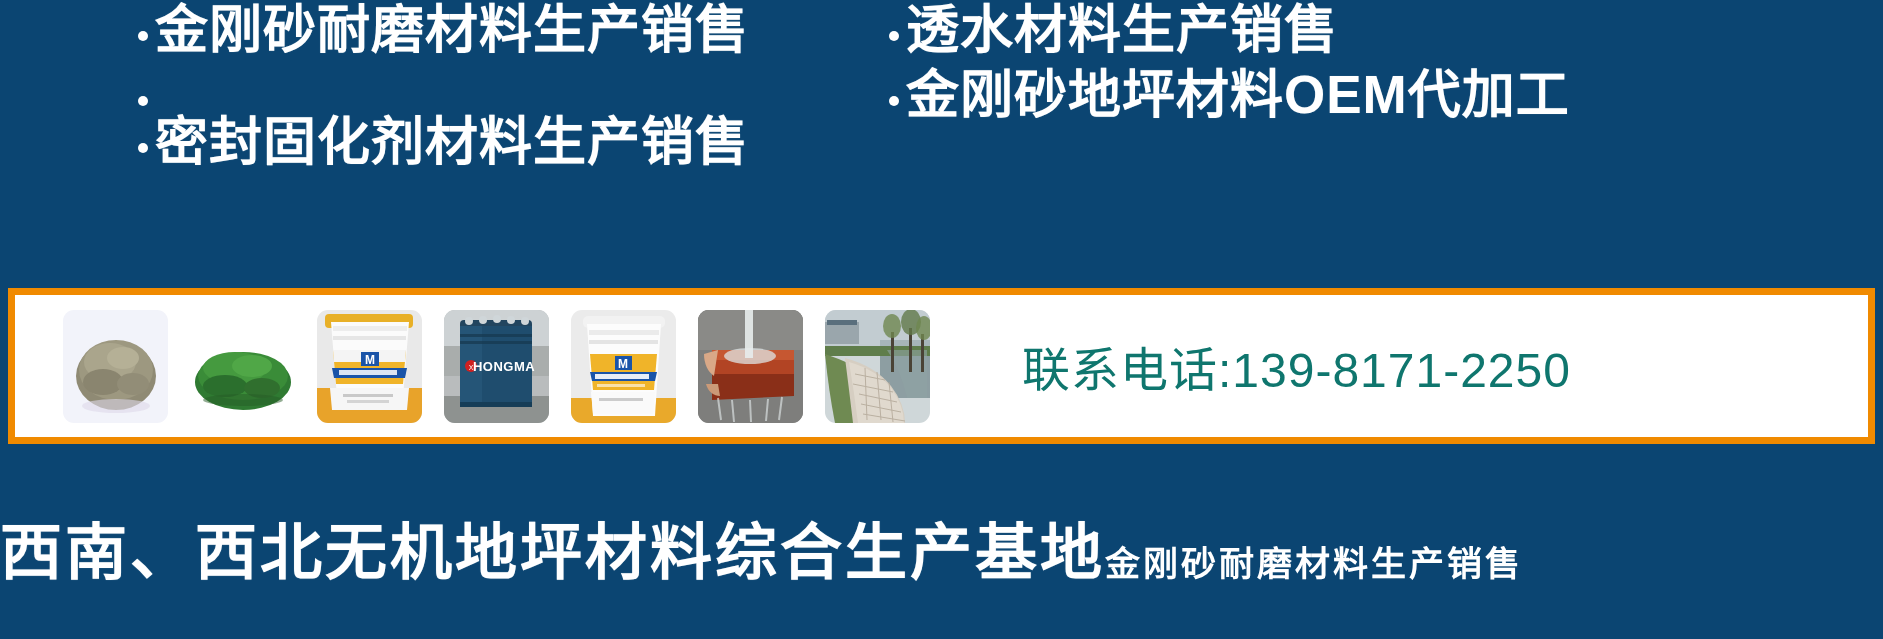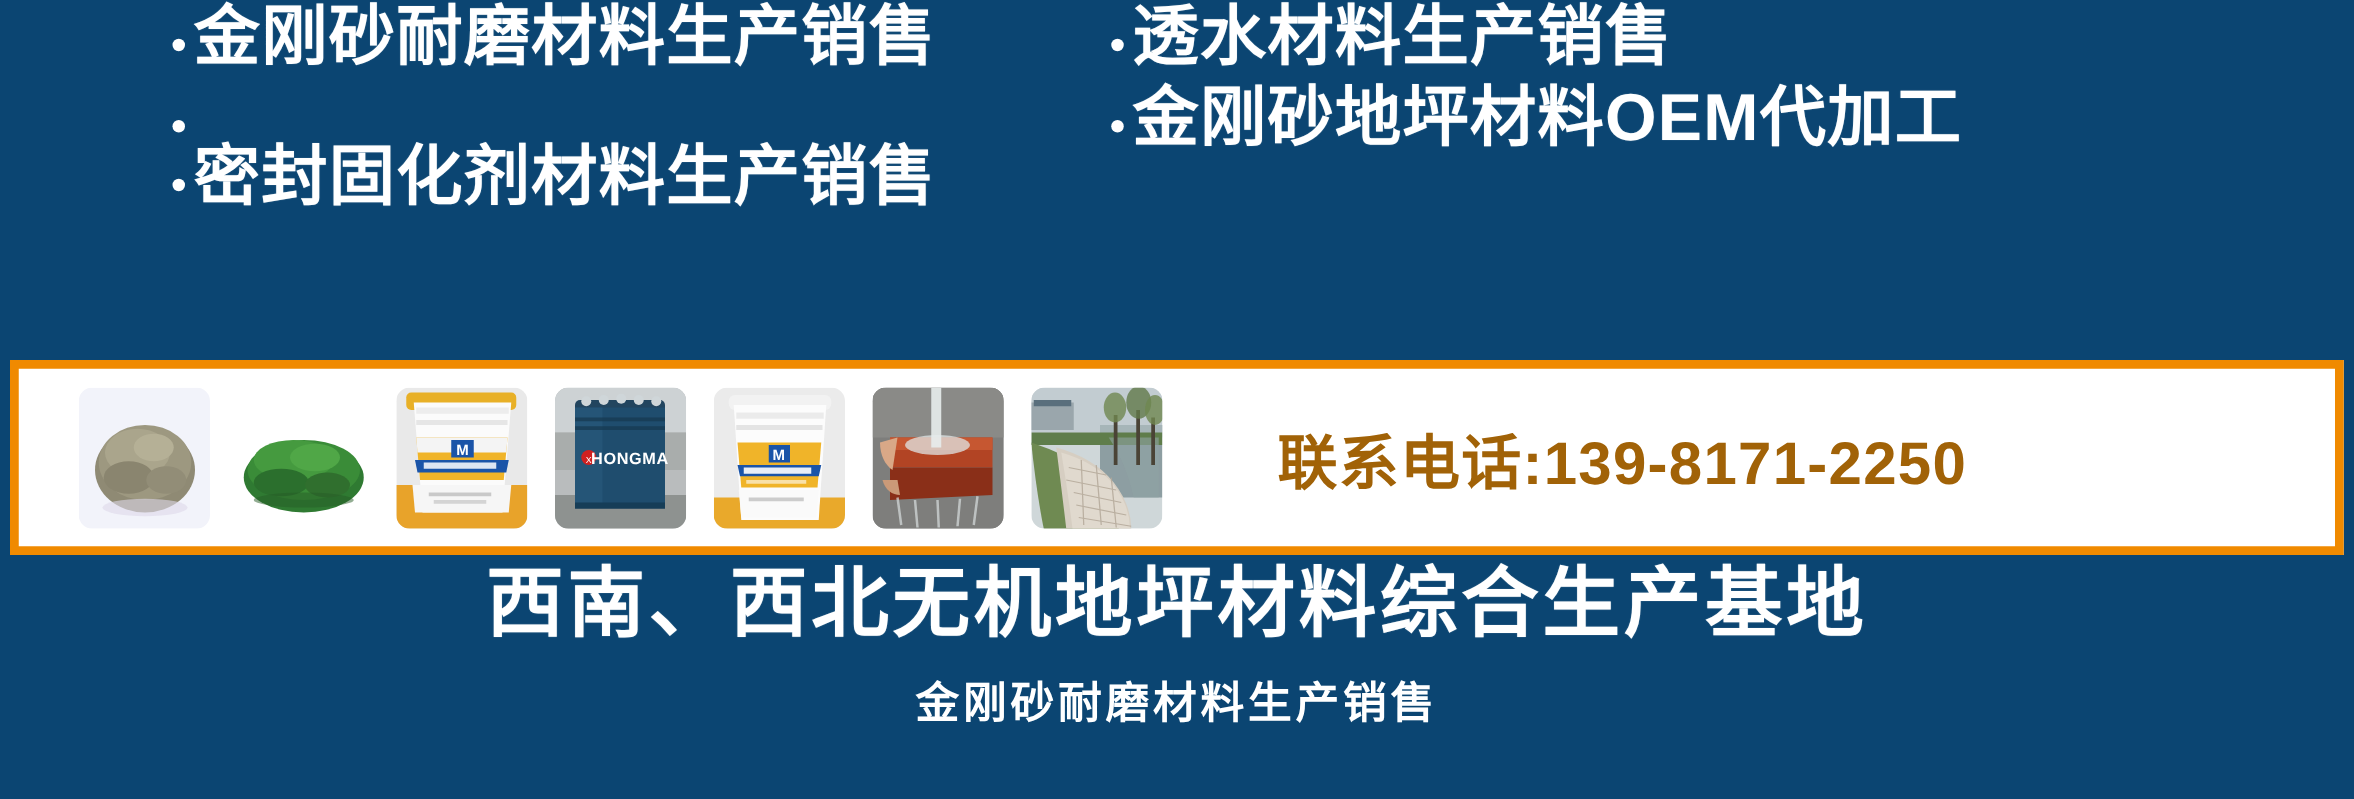--- a/index.html
+++ b/index.html
@@ -73,35 +73,35 @@
     border-radius:11px;
     overflow:hidden;
     position:relative;
     flex:0 0 auto;
     background:#fff;
   }
   .thumb svg{display:block;width:100%;height:100%;}
 
   .phone{
     margin-left:92px;
-    color:#a16207;
+    color:#0f766e;
     font-size:48px;
-    font-weight:bold;
+    font-weight:normal;
     letter-spacing:1px;
     white-space:nowrap;
     font-family:"Liberation Sans","DejaVu Sans",sans-serif;
   }
 
   
   .bottom{
     position:absolute;
     left:0;right:0;top:444px;bottom:0;
-    display:flex;flex-direction:column;
+    display:flex;flex-direction:row;
     align-items:center;justify-content:flex-start;
-    padding-top:4px;
+    padding-top:23px;
     box-sizing:border-box;
   }
   .headline{
     color:#ffffff;
     font-size:62px;
     font-weight:bold;
     letter-spacing:3px;
     line-height:1.15;
     white-space:nowrap;
     text-shadow:0 0 1px rgba(255,255,255,.4);

